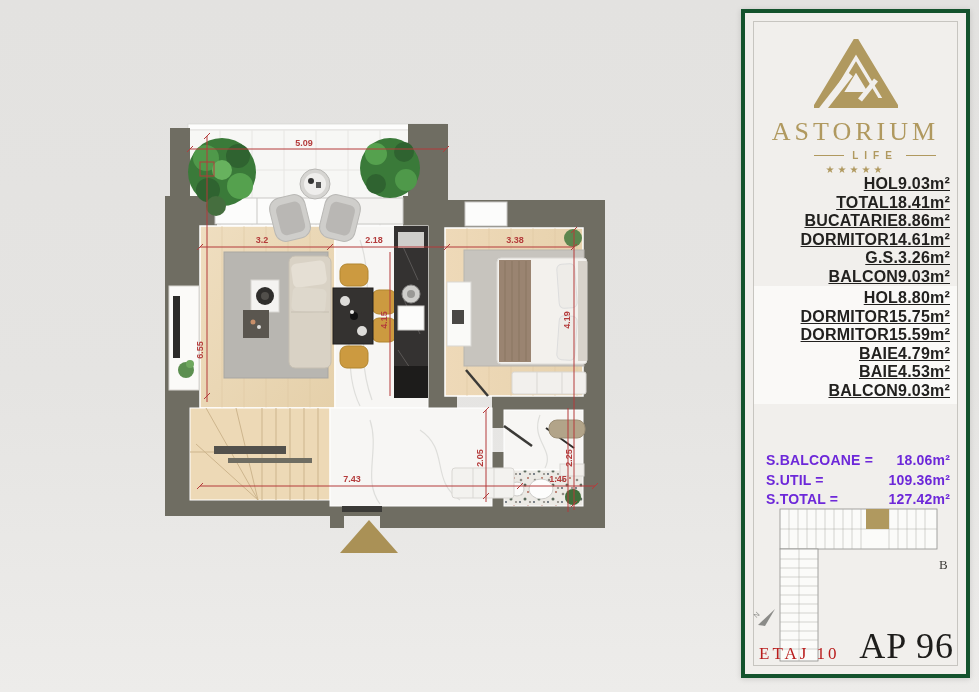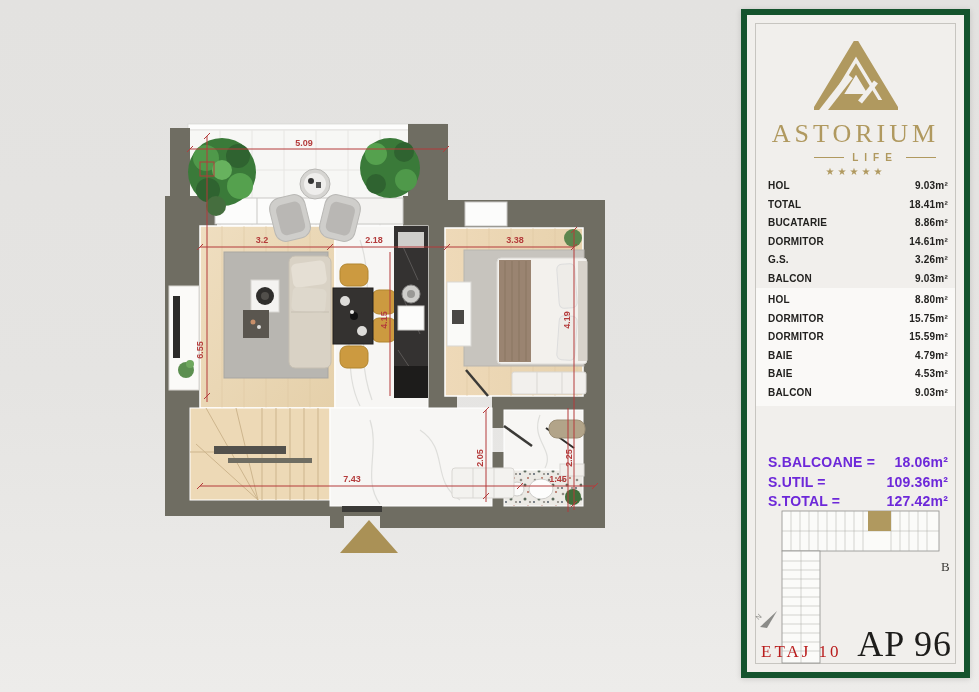--- a/index.html
+++ b/index.html
@@ -5,37 +5,37 @@
   html,body{margin:0;padding:0;}
   body{
     width:979px;height:692px;position:relative;overflow:hidden;
     background:linear-gradient(180deg,#e3e2e0 0%,#e5e4e2 55%,#edecea 100%);
     font-family:"Liberation Sans",sans-serif;
   }
   .plan-wrap{position:absolute;left:0;top:0;width:740px;height:544px;}
   
   .panel{
     position:absolute;left:741px;top:9px;width:229px;height:669px;
-    background:#f1efec;border:6px solid #14532d;box-sizing:border-box;
+    background:#f1efec;border:4px solid #14532d;box-sizing:border-box;
     box-shadow:0 1px 6px rgba(0,0,0,.14);
   }
   .panel-border{position:absolute;inset:8px;border:1px solid #c7c5c0;pointer-events:none;}
   .brand-block{position:absolute;top:26px;left:0;right:0;text-align:center;}
   .brand-name{
     font-family:"Liberation Serif",serif;font-size:26px;color:#b0995f;
     letter-spacing:4px;margin-top:4px;white-space:nowrap;
   }
   .life-row{display:flex;align-items:center;justify-content:center;gap:8px;margin-top:3px;padding-left:39px;}
   .life-row .rule{width:30px;height:1px;background:#b0995f;}
   .life-text{font-size:10px;color:#b0995f;letter-spacing:6px;font-weight:700;}
   .stars{font-size:10px;color:#b0995f;letter-spacing:3px;margin-top:3px;}
   .rooms-a{position:absolute;top:162px;left:21px;right:16px;}
   .rooms-b{position:absolute;top:273px;left:9px;right:9px;background:#faf9f7;padding:3px 7px 3px 12px;}
-  .rrow{display:flex;justify-content:space-between;font-weight:700;font-size:10px;
-    line-height:18.6px;color:#22211f;letter-spacing:.2px;}
+  .rrow{display:flex;justify-content:flex-end;font-weight:700;font-size:16px;
+    line-height:18.6px;color:#22211f;letter-spacing:.2px;text-decoration:underline;}
   .totals{position:absolute;top:438px;left:21px;right:16px;}
   .trow{display:flex;justify-content:space-between;font-weight:700;font-size:14px;
     line-height:19.5px;color:#6d28d9;letter-spacing:.2px;}
   .keyplan{position:absolute;top:494px;left:34px;}
   .north{position:absolute;top:591px;left:8px;}
   .footer-floor{
     position:absolute;left:14px;bottom:10px;font-family:"Liberation Serif",serif;
     font-size:17px;letter-spacing:3px;color:#b91c1c;
   }
   .footer-ap{

